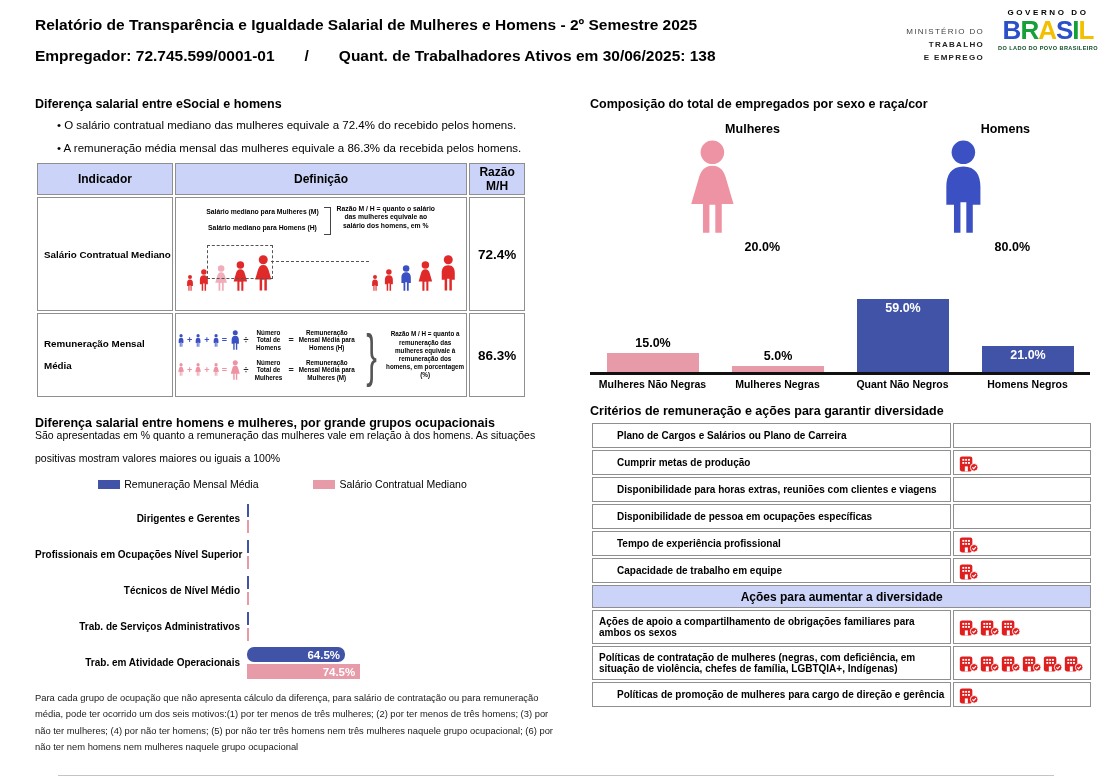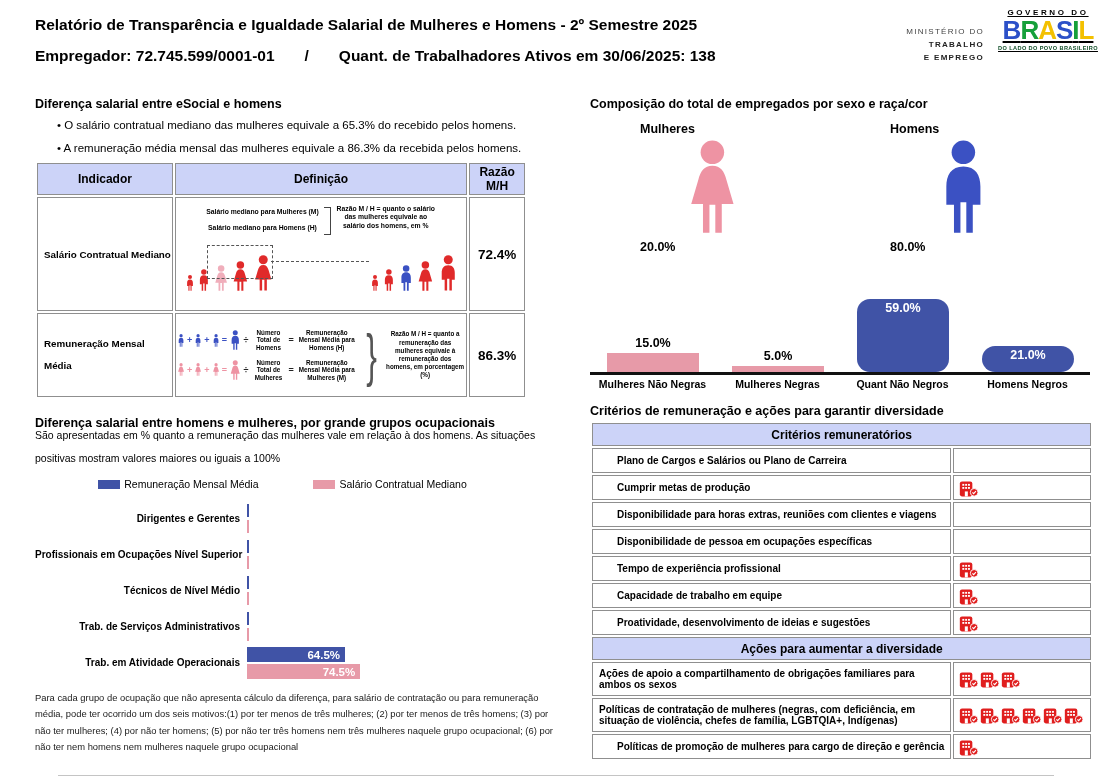--- a/index.html
+++ b/index.html
@@ -5,21 +5,21 @@
   html,body{margin:0;padding:0;background:#fff;}
   body{font-family:"Liberation Sans","DejaVu Sans",sans-serif;color:#000;}
   #page{position:relative;width:1112px;height:782px;background:#fff;overflow:hidden;}
 
   
   .main-title{position:absolute;left:35px;top:16px;font-size:15.5px;font-weight:bold;}
   .sub-title{position:absolute;left:35px;top:47px;font-size:15.5px;font-weight:bold;}
   .sub-sep{margin:0 30px;}
   .ministry{position:absolute;left:852px;top:26px;width:132px;text-align:right;font-size:8px;letter-spacing:1.3px;line-height:1.6;color:#444;}
   .ministry .b{font-weight:bold;color:#222;}
-  .govlogo{position:absolute;left:992px;top:8px;width:112px;text-align:center;text-decoration:underline;}
+  .govlogo{position:absolute;left:992px;top:8px;width:112px;text-align:center;}
   .gov-top{font-size:8px;font-weight:bold;letter-spacing:2.6px;}
   .gov-name{font-size:26px;font-weight:800;letter-spacing:-1px;line-height:1.0;}
   .gl1,.gl4{color:#2b50c8;} .gl2,.gl5{color:#16a03a;} .gl3,.gl6{color:#f3c000;}
   .gov-bottom{font-size:5.6px;font-weight:bold;letter-spacing:.4px;color:#0f4d26;margin-top:2px;}
 
   
   .sec-h{position:absolute;font-size:12.5px;font-weight:bold;}
 
   
   .bullet{position:absolute;left:57px;font-size:11.5px;}
@@ -57,26 +57,26 @@
   .frow .op{font-size:9px;font-weight:bold;}
   .frow .opb{color:#3b51c3;} .frow .opp{color:#ee93a3;} .frow .opk{color:#222;}
   .ftxt{width:36px;text-align:center;line-height:1.2;}
   .ftxt2{width:62px;text-align:center;line-height:1.2;}
   .brace{font-size:58px;font-weight:200;color:#555;transform:scaleX(.55);line-height:1;}
   .def2-note{width:80px;font-size:6.3px;font-weight:bold;text-align:center;line-height:1.3;}
 
   .pp{display:inline-block;}
 
   
-  .picto-label{position:absolute;width:140px;text-align:left;font-weight:bold;font-size:12.5px;}
+  .picto-label{position:absolute;width:140px;text-align:right;font-weight:bold;font-size:12.5px;}
   .picto{position:absolute;}
   .race-chart{position:absolute;left:590px;top:286px;width:500px;height:86px;border-bottom:3px solid #111;}
   .race-group{position:absolute;bottom:0;width:110px;display:flex;flex-direction:column;align-items:center;}
   .race-bar{width:92px;position:relative;}
-  .race-bar.pinkb{background:#e79aa8;} .race-bar.blueb{background:#4053a6;border-radius:13px;}
+  .race-bar.pinkb{background:#e79aa8;} .race-bar.blueb{background:#4053a6;}
   .race-label-black{font-weight:bold;font-size:12.5px;margin-bottom:3px;}
   .race-label-white{position:absolute;top:2px;left:0;right:0;text-align:center;color:#fff;font-weight:bold;font-size:12.5px;}
   .race-cats{position:absolute;left:590px;top:378px;width:500px;display:flex;}
   .race-cat{width:125px;text-align:center;font-weight:bold;font-size:10.5px;}
 
   
   .occ-desc{position:absolute;left:35px;top:424px;width:525px;font-size:10.5px;line-height:2.2;}
   .legend{position:absolute;left:35px;top:478px;width:495px;display:flex;justify-content:center;gap:55px;font-size:10.5px;}
   .leg-item{display:flex;align-items:center;gap:4px;}
   .swatch{width:22px;height:9px;display:inline-block;}
@@ -131,21 +131,21 @@
     <div class="b">TRABALHO</div>
     <div class="b">E EMPREGO</div>
   </div>
   <div class="govlogo">
     <div class="gov-top">GOVERNO DO</div>
     <div class="gov-name"><span class="gl1">B</span><span class="gl2">R</span><span class="gl3">A</span><span class="gl4">S</span><span class="gl5">I</span><span class="gl6">L</span></div>
     <div class="gov-bottom">DO LADO DO POVO BRASILEIRO</div>
   </div>
 
   <div class="sec-h" style="left:35px;top:97px;">Diferença salarial entre eSocial e homens</div>
-  <div class="bullet" style="top:119px;">O salário contratual mediano das mulheres equivale a 65.3% do recebido pelos homens.</div>
+  <div class="bullet" style="top:119px;">O salário contratual mediano das mulheres equivale a 72.4% do recebido pelos homens.</div>
   <div class="bullet" style="top:142px;">A remuneração média mensal das mulheres equivale a 86.3% da recebida pelos homens.</div>
 
   <table class="rep" id="wage-table">
     <colgroup>
         <col style="width:124px">
         <col style="width:246px">
         <col style="width:114px">
       </colgroup>
     <tbody>
         <tr>
@@ -347,41 +347,38 @@
     <div class="occ-row">
       <div class="occ-label">Trab. de Serviços Administrativos</div>
       <div class="occ-bars">
           <div class="tick tick-b"></div>
           <div class="tick tick-p"></div>
         </div>
     </div>
     <div class="occ-row">
       <div class="occ-label">Trab. em Atividade Operacionais</div>
       <div class="occ-bars">
-        <div class="bar-h bar-blue" style="width: 98.04px;">
+        <div class="bar-h bar-blue" style="width: 98.04px; border-radius: 7px;">
             <span>64.5%</span>
           </div>
         <div class="bar-h bar-pink" style="width: 113.24px;">
             <span>74.5%</span>
           </div>
       </div>
     </div>
   </div>
   <div class="occ-foot">Para cada grupo de ocupação que não apresenta cálculo da diferença, para salário de contratação ou para remuneração média, pode ter ocorrido um dos seis motivos:(1) por ter menos de três mulheres; (2) por ter menos de três homens; (3) por não ter mulheres; (4) por não ter homens; (5) por não ter três homens nem três mulheres naquele grupo ocupacional; (6) por não ter nem homens nem mulheres naquele grupo ocupacional</div>
 
   <div class="sec-h" style="left:590px;top:404px;">Critérios de remuneração e ações para garantir diversidade</div>
   <table class="rep" id="crit-table">
     <colgroup>
         <col style="width:340px">
         <col style="width:150px">
       </colgroup>
     <tbody>
-        <tr>
-          <td class="thdr" colspan="2">Critérios remuneratórios</td>
-        </tr>
     <tr style="height:25px;">
       <td class="crit-label nw">Plano de Cargos e Salários ou Plano de Carreira</td>
       <td class="crit-icons"></td>
     </tr>
     <tr style="height:25px;">
       <td class="crit-label nw">Cumprir metas de produção</td>
       <td class="crit-icons"><svg class="cicon" viewBox="0 0 24 20">
               <rect x="1" y="1.5" width="15" height="18" rx="2.5" fill="#e01e1e"></rect>
               <rect x="4" y="4.5" width="2.3" height="2.2" fill="#fff"></rect>
               <rect x="7.4" y="4.5" width="2.3" height="2.2" fill="#fff"></rect>
@@ -412,35 +409,20 @@
               <rect x="4" y="8.2" width="2.3" height="2.2" fill="#fff"></rect>
               <rect x="7.4" y="8.2" width="2.3" height="2.2" fill="#fff"></rect>
               <rect x="10.8" y="8.2" width="2.3" height="2.2" fill="#fff"></rect>
               <rect x="7" y="13.5" width="3.6" height="6" fill="#fff"></rect>
               <circle cx="18.2" cy="14.6" r="4.6" fill="#e01e1e" stroke="#fff" stroke-width="1.1"></circle>
               <path d="M16.1 14.6l1.5 1.5 2.7-2.9" fill="none" stroke="#fff" stroke-width="1.4"></path>
             </svg></td>
     </tr>
     <tr style="height:25px;">
       <td class="crit-label nw">Capacidade de trabalho em equipe</td>
-      <td class="crit-icons"><svg class="cicon" viewBox="0 0 24 20">
-              <rect x="1" y="1.5" width="15" height="18" rx="2.5" fill="#e01e1e"></rect>
-              <rect x="4" y="4.5" width="2.3" height="2.2" fill="#fff"></rect>
-              <rect x="7.4" y="4.5" width="2.3" height="2.2" fill="#fff"></rect>
-              <rect x="10.8" y="4.5" width="2.3" height="2.2" fill="#fff"></rect>
-              <rect x="4" y="8.2" width="2.3" height="2.2" fill="#fff"></rect>
-              <rect x="7.4" y="8.2" width="2.3" height="2.2" fill="#fff"></rect>
-              <rect x="10.8" y="8.2" width="2.3" height="2.2" fill="#fff"></rect>
-              <rect x="7" y="13.5" width="3.6" height="6" fill="#fff"></rect>
-              <circle cx="18.2" cy="14.6" r="4.6" fill="#e01e1e" stroke="#fff" stroke-width="1.1"></circle>
-              <path d="M16.1 14.6l1.5 1.5 2.7-2.9" fill="none" stroke="#fff" stroke-width="1.4"></path>
-            </svg></td>
-    </tr>
-    <tr style="height:25px;">
-      <td class="crit-label nw">Proatividade, desenvolvimento de ideias e sugestões</td>
       <td class="crit-icons"><svg class="cicon" viewBox="0 0 24 20">
               <rect x="1" y="1.5" width="15" height="18" rx="2.5" fill="#e01e1e"></rect>
               <rect x="4" y="4.5" width="2.3" height="2.2" fill="#fff"></rect>
               <rect x="7.4" y="4.5" width="2.3" height="2.2" fill="#fff"></rect>
               <rect x="10.8" y="4.5" width="2.3" height="2.2" fill="#fff"></rect>
               <rect x="4" y="8.2" width="2.3" height="2.2" fill="#fff"></rect>
               <rect x="7.4" y="8.2" width="2.3" height="2.2" fill="#fff"></rect>
               <rect x="10.8" y="8.2" width="2.3" height="2.2" fill="#fff"></rect>
               <rect x="7" y="13.5" width="3.6" height="6" fill="#fff"></rect>
               <circle cx="18.2" cy="14.6" r="4.6" fill="#e01e1e" stroke="#fff" stroke-width="1.1"></circle>

